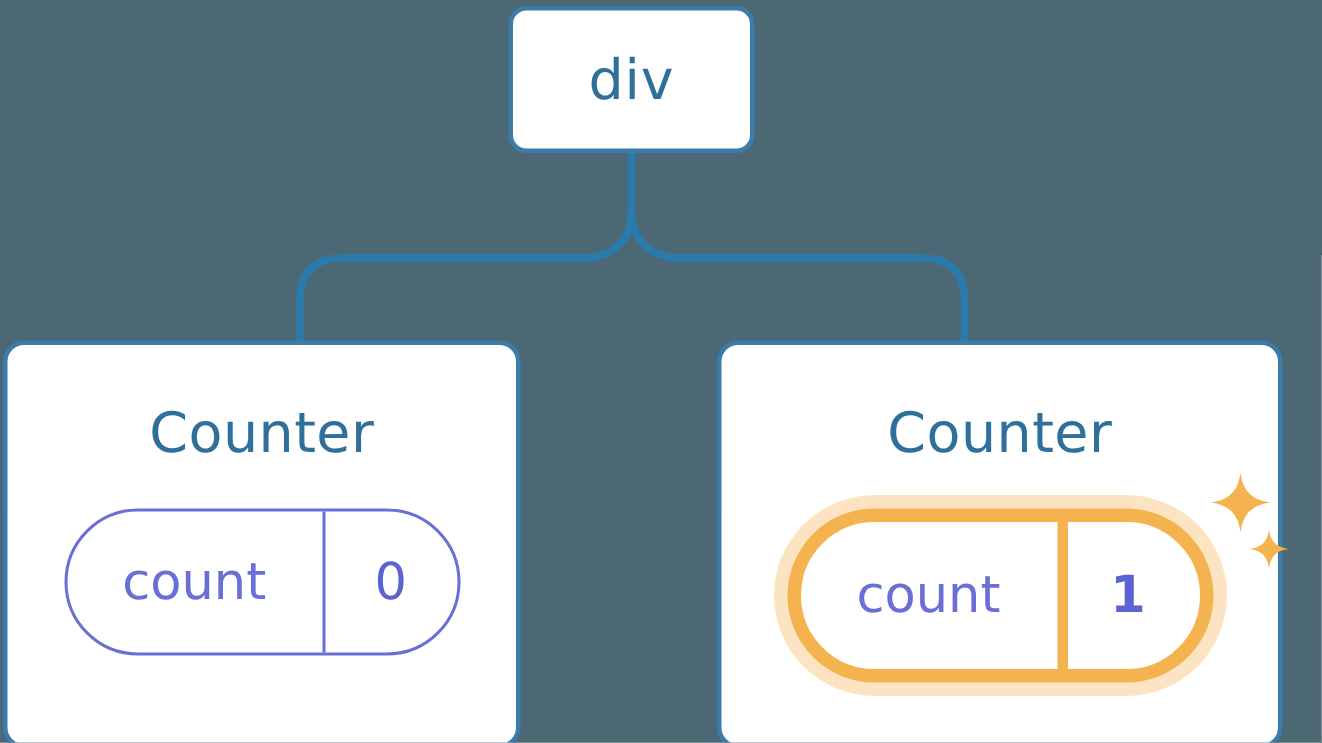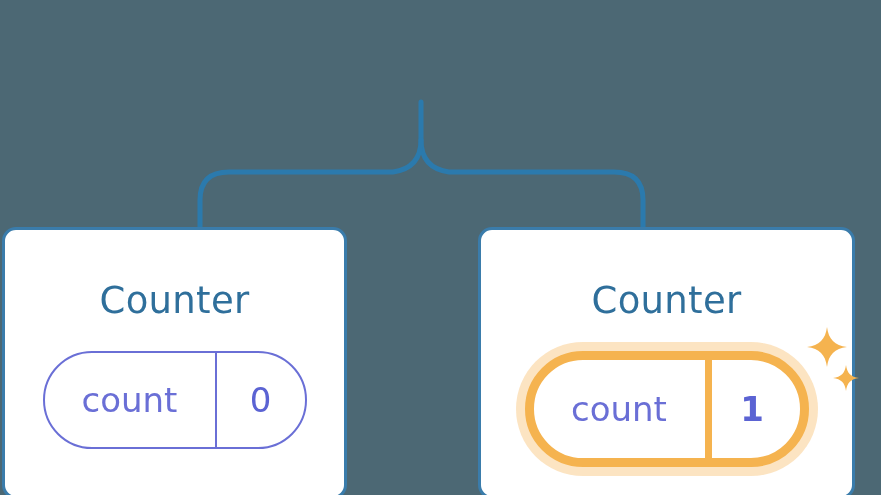--- a/index.html
+++ b/index.html
@@ -65,21 +65,21 @@
     left: 478px;
     width: 377px;
   }
   .child-inner {
     position: relative;
     width: 100%;
     height: 100%;
     display: flex;
     flex-direction: column;
     align-items: center;
-    padding-top: 52px;
+    padding-top: 40px;
     box-sizing: border-box;
   }
   .node-label-child {
     color: #2f6f9b;
     font-size: 37px;
     font-weight: 400;
     letter-spacing: 0.3px;
     line-height: 1;
   }
 
@@ -174,20 +174,23 @@
 <body>
 
 <div id="stage">
 
   <svg id="connectors" viewBox="0 0 881 495" width="881" height="495" fill="none" xmlns="http://www.w3.org/2000/svg">
 
     <path d="M421 102 L421 140 Q421 168 449 172 L614 172 Q643 172 643 200 L643 228" stroke="#2b7aad" stroke-width="5" fill="none" stroke-linecap="round" stroke-linejoin="round"></path>
     <path d="M421 140 Q421 168 393 172 L229 172 Q200 172 200 200 L200 228" stroke="#2b7aad" stroke-width="5" fill="none" stroke-linecap="round" stroke-linejoin="round"></path>
   </svg>
 
+  <div class="node node-root">
+    <span class="node-label-root">div</span>
+  </div>
 
   <div class="node node-child node-child-left">
     <div class="child-inner">
       <span class="node-label-child">Counter</span>
       <div class="pill-wrap">
         <div class="pill pill-plain">
           <div class="pill-key">
             <span class="key-text">count</span>
           </div>
           <div class="pill-val">

